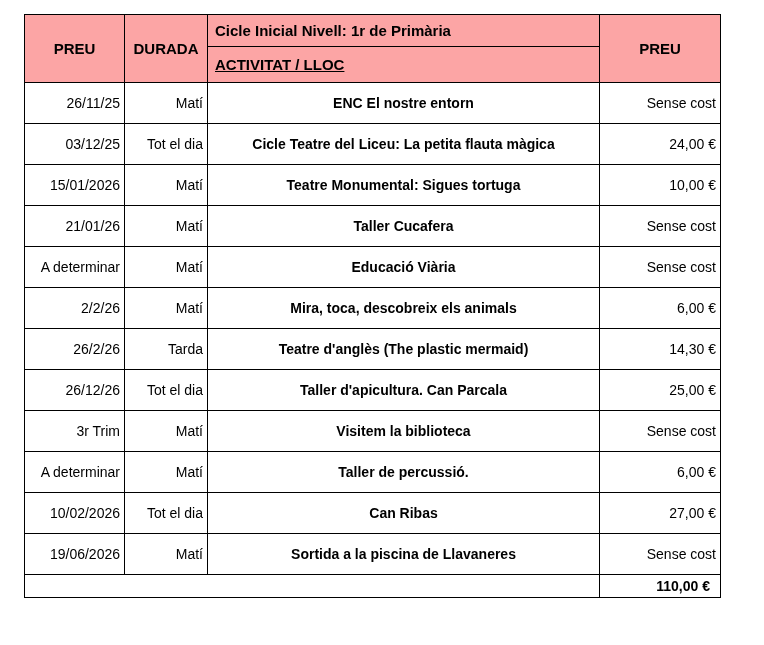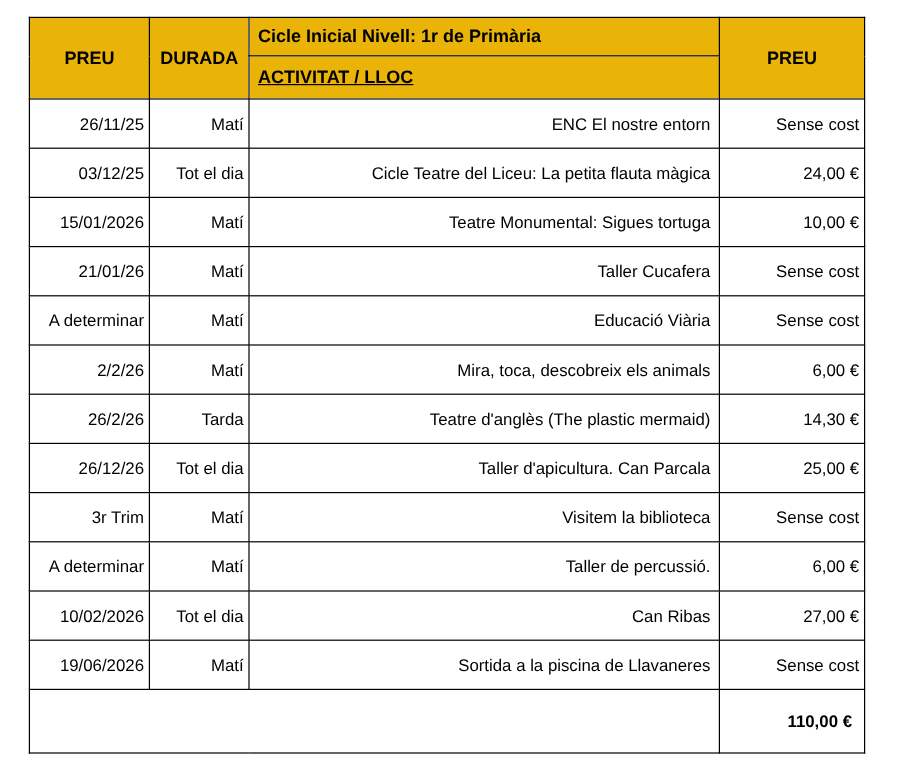--- a/index.html
+++ b/index.html
@@ -25,35 +25,35 @@
   table.schedule th,
   table.schedule td {
     border: 1px solid #000000;
     vertical-align: middle;
     box-sizing: border-box;
     overflow: hidden;
     white-space: nowrap;
   }
   
   thead th {
-    background: #eab308;
+    background: #fca5a5;
     font-size: 15px;
     font-weight: bold;
   }
   th.h-center { text-align: center; }
   th.h-left   { text-align: left; padding-left: 7px; }
   tr.head-top    { height: 32px; }
   tr.head-bottom { height: 36px; text-decoration: underline; }
   
   tbody tr { height: 41px; }
   tbody td { font-size: 14px; }
   td.c-center { text-align: right; padding: 0 4px; }
-  td.c-left   { text-align: right; padding: 0 7px; }
+  td.c-left   { text-align: center; padding: 0 7px; font-weight: bold; }
   
-  tfoot tr { height: 53px; }
+  tfoot tr { height: 23px; }
   td.no-border {
     border: none;
     background: #ffffff;
   }
   td.total-cell {
     font-size: 14px;
     font-weight: bold;
     text-align: right;
     padding-right: 10px;
   }

